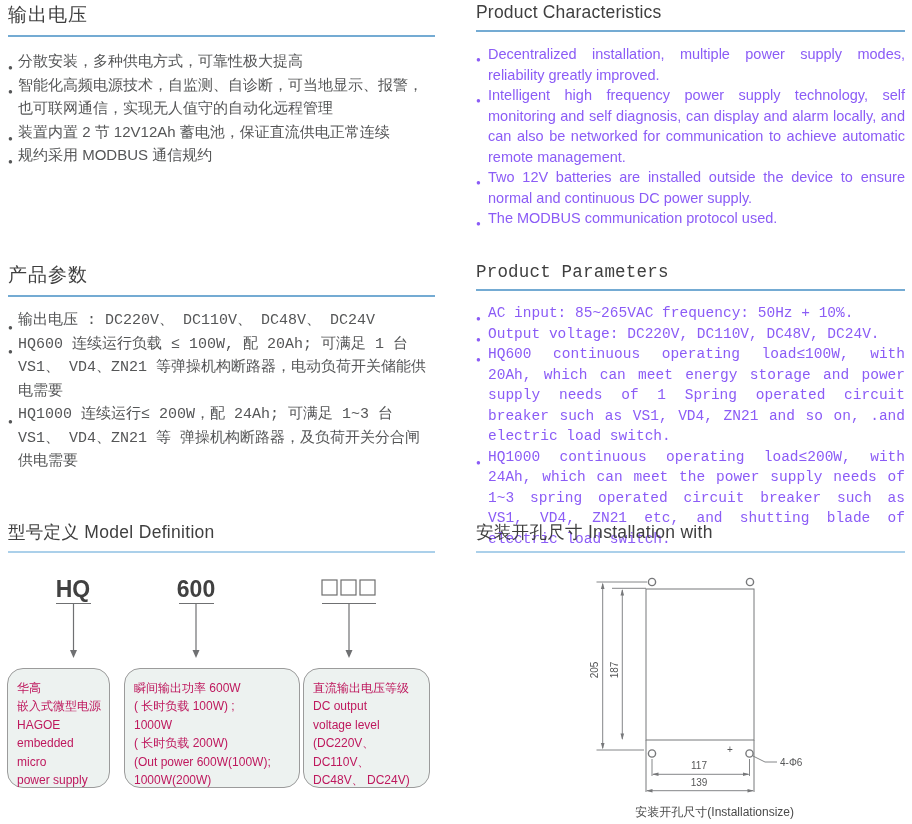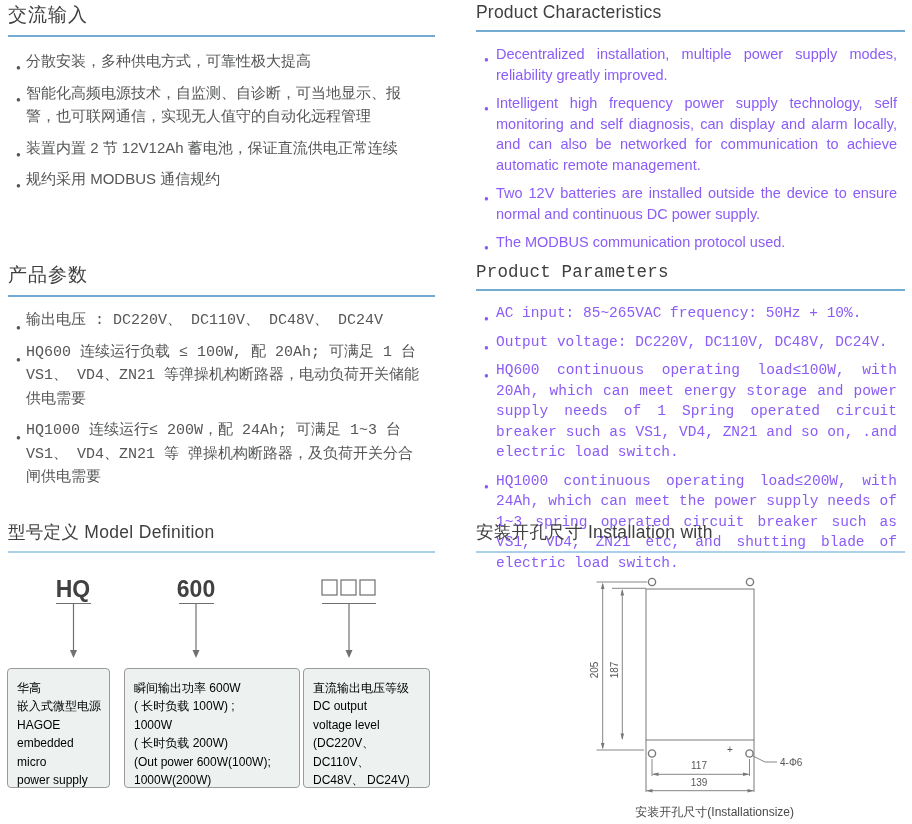--- a/index.html
+++ b/index.html
@@ -15,30 +15,30 @@
   .row3{top:520px;}
   .sec-head{
     margin:0;padding:0 0 7px 0;font-weight:400;color:#3f3f3f;
     border-bottom:2px solid #74abd3;
   }
   .sec-head.cn{font-size:19px;letter-spacing:1px;}
   .sec-head.en{font-size:17.5px;letter-spacing:0.2px;}
   .sec-head.mix{font-size:17.5px;letter-spacing:0.3px;}
   .sec-head.light{border-bottom-color:#abd0ea;}
   ul.blist{list-style:none;margin:12px 0 0 0;padding:0;}
-  ul.blist li{position:relative;margin:8px;}
+  ul.blist li{position:relative;margin:0;}
   ul.blist li::before{content:"●";position:absolute;left:0;font-size:8px;}
   ul.cn-body li{font-size:15px;line-height:23.5px;color:#555657;padding-left:10px;}
   ul.cn-body li::before{top:7px;}
   ul.en-body li{font-size:14.5px;line-height:20.5px;text-align:justify;color:#8b5cf6;padding-left:12px;}
   ul.en-body li::before{top:6px;}
   .mbox{
     position:absolute;top:668px;height:120px;box-sizing:border-box;
-    background:#edf2f0;border:1px solid #9b9b9b;border-radius:4px;
-    padding:10px 7px 8px 9px;font-size:12px;line-height:18.4px;color:#000000;
+    background:#edf2f0;border:1px solid #9b9b9b;border-radius:16px;
+    padding:10px 7px 8px 9px;font-size:12px;line-height:18.4px;color:#be185d;
     white-space:pre-line;
   }
   #mbox1{left:7px;width:103px;}
   #mbox2{left:124px;width:176px;}
   #mbox3{left:303px;width:127px;}
   #model-svg{position:absolute;left:0;top:565px;}
   #install-svg{position:absolute;left:580px;top:570px;}
   #install-caption{
     position:absolute;left:594px;top:804px;width:200px;text-align:right;
     font-size:12px;color:#4a4a4a;
@@ -46,21 +46,21 @@
   svg text{font-family:"Liberation Sans","DejaVu Sans",sans-serif;}
   .dim-label{font-size:10px;fill:#555657;}
   .code-label{font-size:23px;font-weight:bold;fill:#414141;}
 </style>
 </head>
 <body>
 
 <div id="page">
 
   <div class="section col-l row1">
-    <h2 class="sec-head cn">交流输入</h2>
+    <h2 class="sec-head cn">输出电压</h2>
     <ul class="blist cn-body">
       <li>分散安装，多种供电方式，可靠性极大提高</li>
       <li>智能化高频电源技术，自监测、自诊断，可当地显示、报警，也可联网通信，实现无人值守的自动化远程管理</li>
       <li>装置内置 2 节 12V12Ah 蓄电池，保证直流供电正常连续</li>
       <li>规约采用 MODBUS 通信规约</li>
     </ul>
   </div>
 
   <div class="section col-r row1">
     <h2 class="sec-head en">Product Characteristics</h2>

